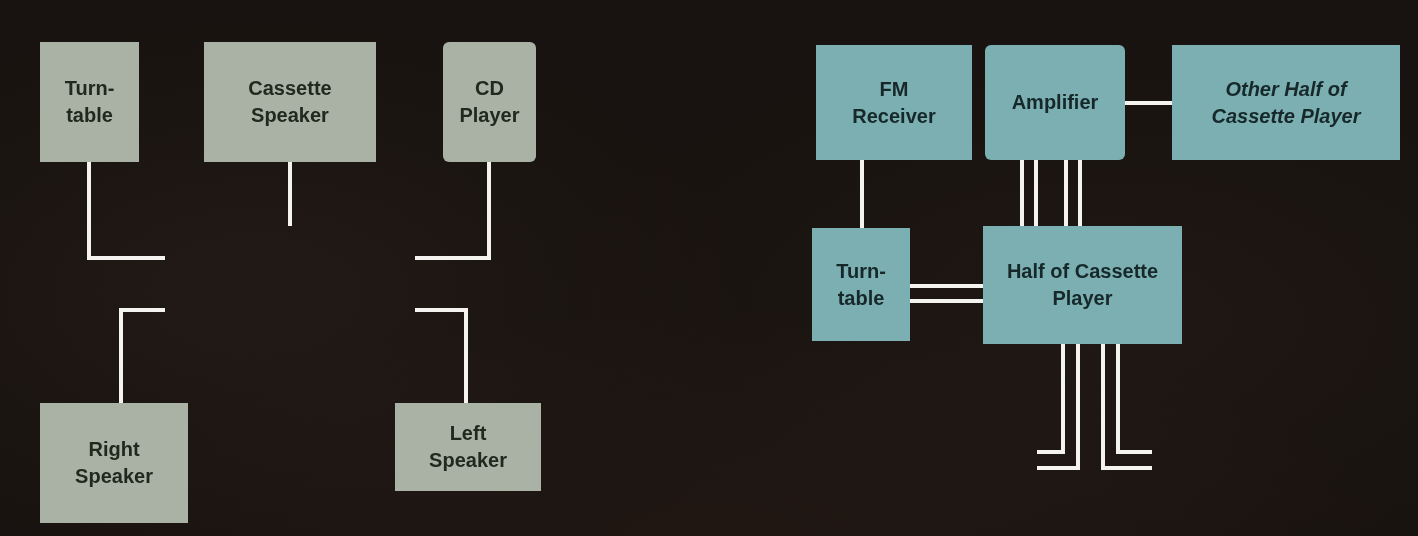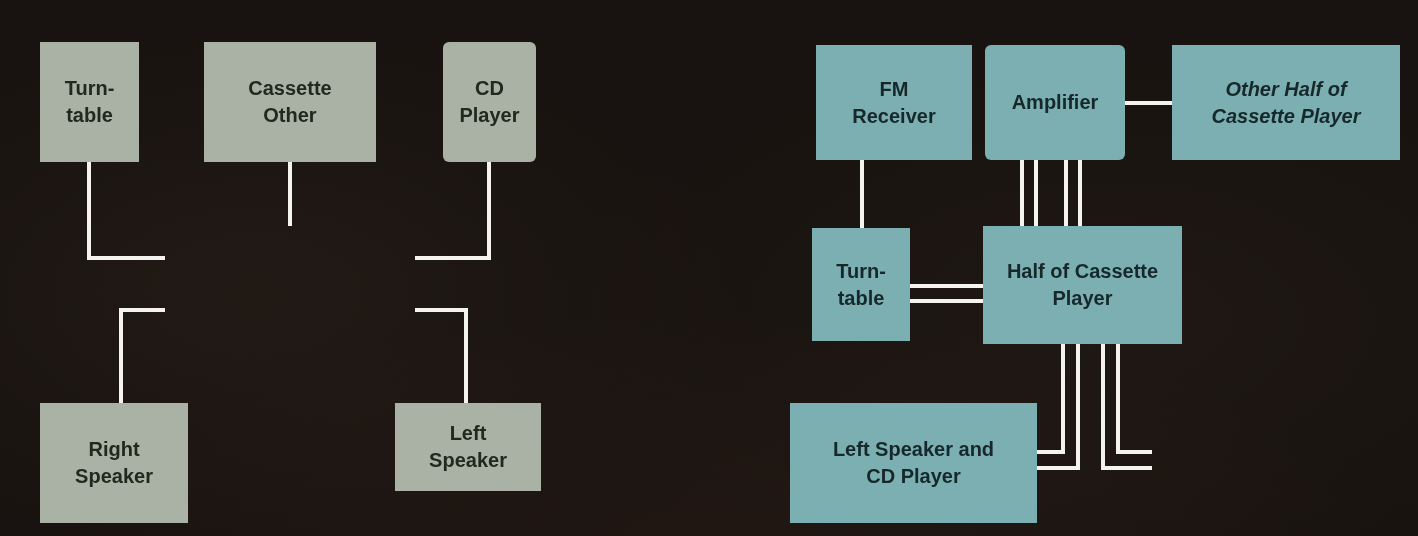--- a/index.html
+++ b/index.html
@@ -84,33 +84,31 @@
       <polyline points="910,301 983,301" fill="none" stroke="#f4f3ef" stroke-width="4"></polyline>
       <polyline points="1063,344 1063,452 1037,452" fill="none" stroke="#f4f3ef" stroke-width="4"></polyline>
       <polyline points="1078,344 1078,468 1037,468" fill="none" stroke="#f4f3ef" stroke-width="4"></polyline>
       <polyline points="1103,344 1103,468 1152,468" fill="none" stroke="#f4f3ef" stroke-width="4"></polyline>
       <polyline points="1118,344 1118,452 1152,452" fill="none" stroke="#f4f3ef" stroke-width="4"></polyline>
     </svg>
 
   <div class="box lft b-tt-l">Turn-
 table</div>
   <div class="box lft b-cas-l">Cassette
-Other</div>
+Speaker</div>
   <div class="box lft b-cd-l">CD
 Player</div>
   <div class="box lft b-rsp-l">Right
 Speaker</div>
   <div class="box lft b-lsp-l">Left
 Speaker</div>
 
   <div class="box rgt b-fm-r">FM
 Receiver</div>
   <div class="box rgt b-amp-r">Amplifier</div>
   <div class="box rgt b-ohc-r">Other Half of
 Cassette Player</div>
   <div class="box rgt b-tt-r">Turn-
 table</div>
   <div class="box rgt b-hc-r">Half of Cassette
 Player</div>
-  <div class="box rgt b-lcd-r">Left Speaker and
-CD Player</div>
 
 </div>
 
 </body></html>

